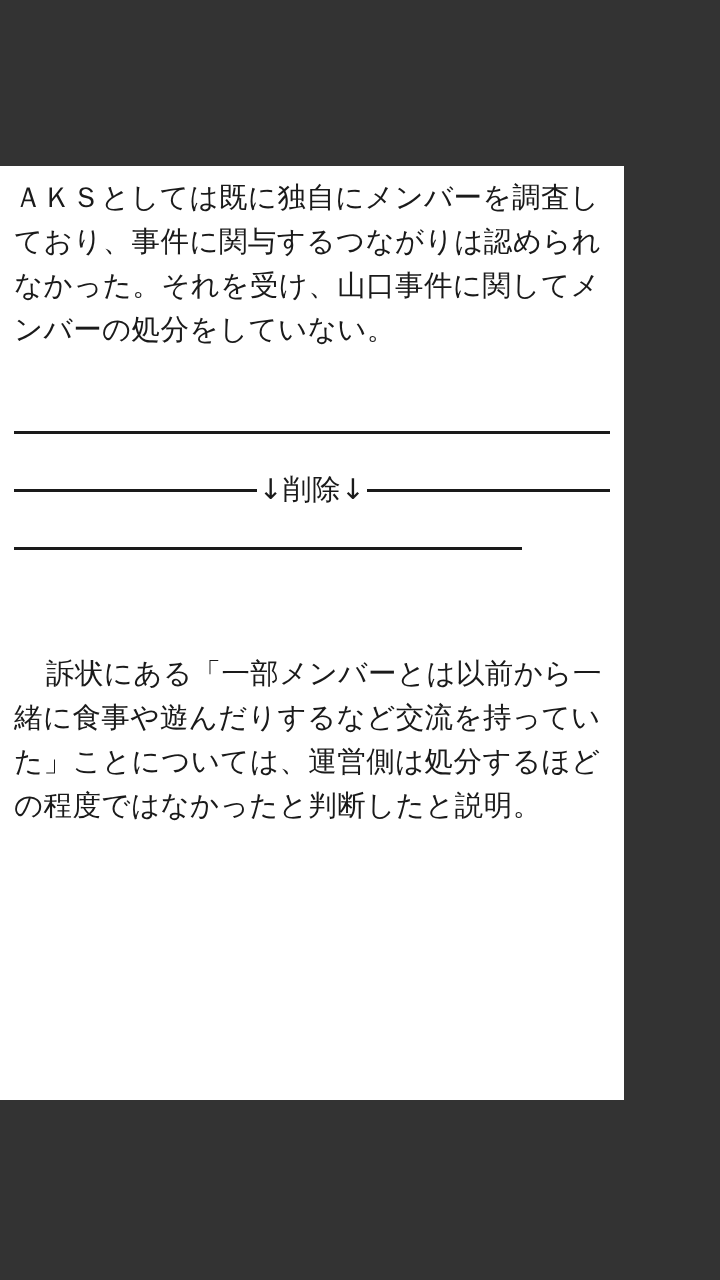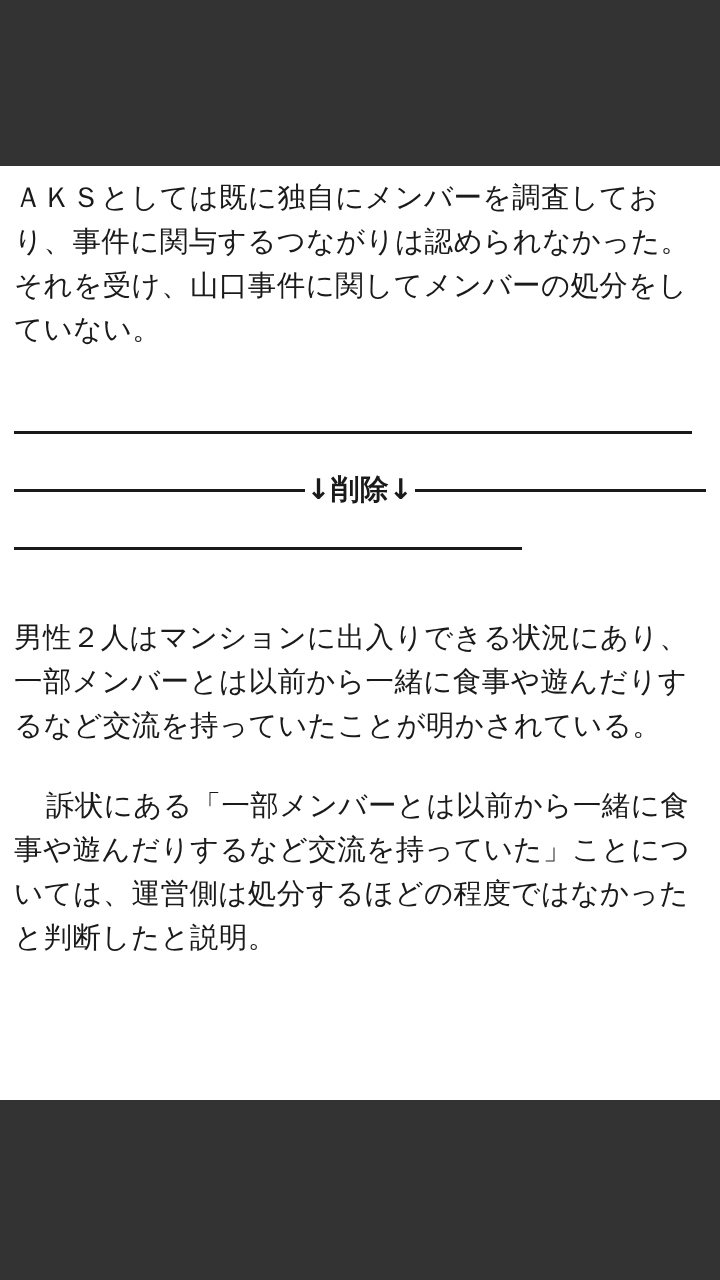--- a/index.html
+++ b/index.html
@@ -32,21 +32,21 @@
     bottom: 0;
     left: 0;
     width: 720px;
     height: 180px;
     background: #333333;
   }
   .page {
     position: absolute;
     top: 166px;
     left: 0;
-    width: 720px;
+    width: 624px;
     height: 934px;
     background: #ffffff;
     box-sizing: border-box;
     padding: 0 14px;
     overflow: hidden;
   }
   .para {
     font-family: "DejaVu Sans", "Liberation Sans", sans-serif;
     font-size: 28.5px;
     line-height: 44px;
@@ -83,21 +83,20 @@
     max-width: 508px;
   }
   .cut-label {
     font-family: "DejaVu Sans", "Liberation Sans", sans-serif;
     font-size: 28.5px;
     line-height: 30px;
     color: #1a1a1a;
     letter-spacing: 0.4px;
     padding: 0 2px;
     white-space: nowrap;
-    font-weight: bold;
   }
   .gap-sm { height: 14px; }
   .gap-md { height: 36px; }
 </style>
 </head>
 <body>
 
 <div class="screen">
 
   <div class="top-bar"></div>
@@ -115,21 +114,20 @@
         <span class="rule"></span>
         <span class="cut-label">↓削除↓</span>
         <span class="rule"></span>
       </div>
       <div class="gap-sm"></div>
       <div class="rule-row third">
         <span class="rule"></span>
       </div>
     </div>
 
-    <p class="para">男性２人はマンションに出入りできる状況にあり、一部メンバーとは以前から一緒に食事や遊んだりするなど交流を持っていたことが明かされている。</p>
 
     <div class="gap-md"></div>
 
     <p class="para indent">訴状にある「一部メンバーとは以前から一緒に食事や遊んだりするなど交流を持っていた」ことについては、運営側は処分するほどの程度ではなかったと判断したと説明。</p>
 
   </div>
 
   <div class="bottom-bar"></div>
 
 </div>

